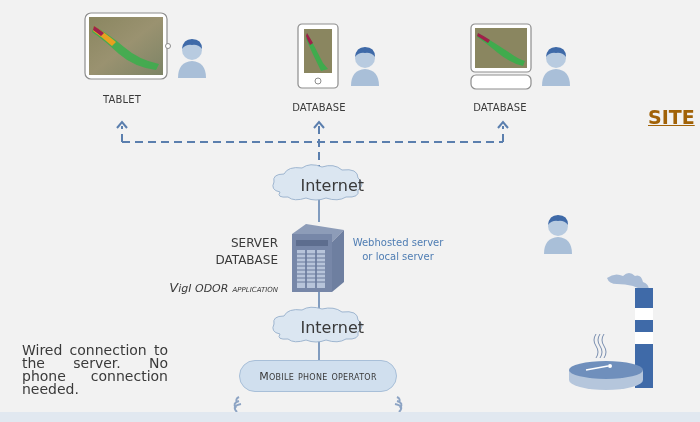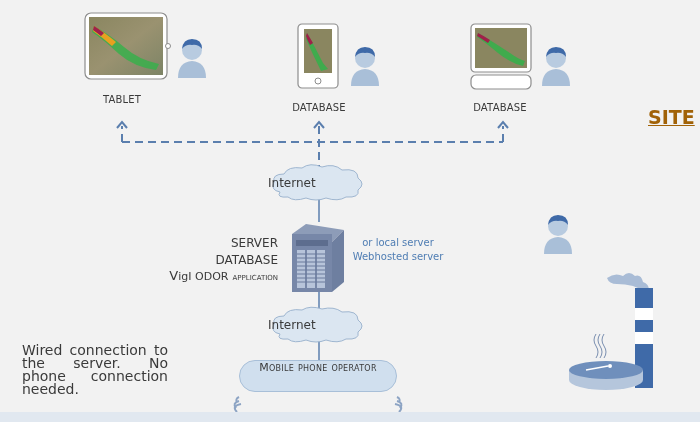--- a/index.html
+++ b/index.html
@@ -7,24 +7,24 @@
          font-family:"DejaVu Sans", "Liberation Sans", sans-serif; }
   .abs { position:absolute; }
   .bottom-strip { left:0; top:412px; width:700px; height:10px; background:#e1e8f0; }
   .device-label { font-size:10px; color:#3a3a3a; letter-spacing:0.2px; text-align:center; }
   .site-label { font-size:19px; font-weight:bold; color:#a16207;text-decoration:underline; }
   .server-lbl { font-size:12px; color:#3a3a3a; text-align:right; }
   .app-lbl { font-size:13px; color:#3a3a3a; text-align:right; white-space:nowrap; }
   .app-lbl .sc { font-size:10px; }
   .note-blue { font-size:10px; color:#4f7db3; text-align:center; line-height:14px; }
   .wired-note { font-size:14px; color:#3a3a3a; text-align:justify; line-height:13px; width:146px; }
-  .cloud-text { font-size:12px; color:#3a3a3a; text-align:left; }
+  .cloud-text { font-size:16px; color:#3a3a3a; text-align:right; }
   .operator-box { left:239px; top:360px; width:158px; height:32px; background:#d0dfee;
                   border:1px solid #a8bfd8; border-radius:16px; box-sizing:border-box;
-                  display:flex; align-items:flex-start; justify-content:center; }
+                  display:flex; align-items:center; justify-content:center; }
   .operator-text { font-size:11px; color:#3a3a3a; font-variant:small-caps; letter-spacing:0.3px; }
   svg { overflow:visible; }
 </style>
 </head>
 <body>
 
 <svg class="abs" style="left:0;top:0" width="700" height="422">
 
   <g stroke="#5b7fae" stroke-width="2" fill="none" stroke-dasharray="8,5">
     <path d="M122 142 L122 126"></path>
@@ -105,21 +105,21 @@
 
 <div class="abs" style="left:268px;top:162px;width:100px;height:40px;">
   <svg width="100" height="40" style="position:absolute;left:0;top:0">
     <path d="M12 30 Q2 28 6 20 Q4 12 16 12 Q20 4 34 6 Q42 0 54 5 Q66 1 74 8 Q90 6 90 16 Q98 22 90 28 Q92 36 78 35 Q70 40 58 36 Q48 40 38 36 Q26 40 20 35 Q8 36 12 30 Z" fill="#dbe6f1" stroke="#9fb6d0" stroke-width="1"></path>
   </svg>
   <div class="abs cloud-text" style="left:0;top:14px;width:96px;">Internet</div>
 </div>
 
 <div class="abs server-lbl" style="left:200px;top:236px;width:78px;">SERVER</div>
 <div class="abs server-lbl" style="left:200px;top:253px;width:78px;">DATABASE</div>
-<div class="abs app-lbl" style="left:126px;top:268px;width:152px;">
+<div class="abs app-lbl" style="left:126px;top:280px;width:152px;font-style:italic;">
   <span>V</span><span class="sc" style="font-size:11px">igI ODOR</span>
   <span class="sc" style="font-variant:small-caps">application</span>
 </div>
 
 <svg class="abs" width="60" height="72" style="left:286px;top:220px">
   <polygon points="6,14 20,4 58,10 46,22" fill="#8d9cb8"></polygon>
   <polygon points="46,22 58,10 58,62 46,72" fill="#6e7fa0"></polygon>
   <rect x="6" y="14" width="40" height="58" fill="#7787a8"></rect>
   <rect x="10" y="20" width="32" height="6" fill="#5d6d8e"></rect>
   <g fill="#b7c4da">
@@ -133,22 +133,22 @@
     <line x1="11" y1="42" x2="39" y2="42"></line>
       <line x1="11" y1="46" x2="39" y2="46"></line>
     <line x1="11" y1="50" x2="39" y2="50"></line>
       <line x1="11" y1="54" x2="39" y2="54"></line>
     <line x1="11" y1="58" x2="39" y2="58"></line>
       <line x1="11" y1="62" x2="39" y2="62"></line>
   </g>
 </svg>
 
 <div class="abs note-blue" style="left:352px;top:236px;width:92px;">
+  <div>Webhosted server</div>
   <div>or local server</div>
-  <div>Webhosted server</div>
 </div>
 
 <div class="abs" style="left:268px;top:306px;width:100px;height:38px;">
   <svg width="100" height="38" style="position:absolute;left:0;top:0">
     <path d="M12 28 Q2 26 6 18 Q4 10 16 10 Q20 2 34 4 Q42 -1 54 3 Q66 0 74 6 Q90 4 90 14 Q98 20 90 26 Q92 34 78 33 Q70 38 58 34 Q48 38 38 34 Q26 38 20 33 Q8 34 12 28 Z" fill="#dbe6f1" stroke="#9fb6d0" stroke-width="1"></path>
   </svg>
   <div class="abs cloud-text" style="left:0;top:12px;width:96px;">Internet</div>
 </div>
 
 <div class="abs operator-box">

